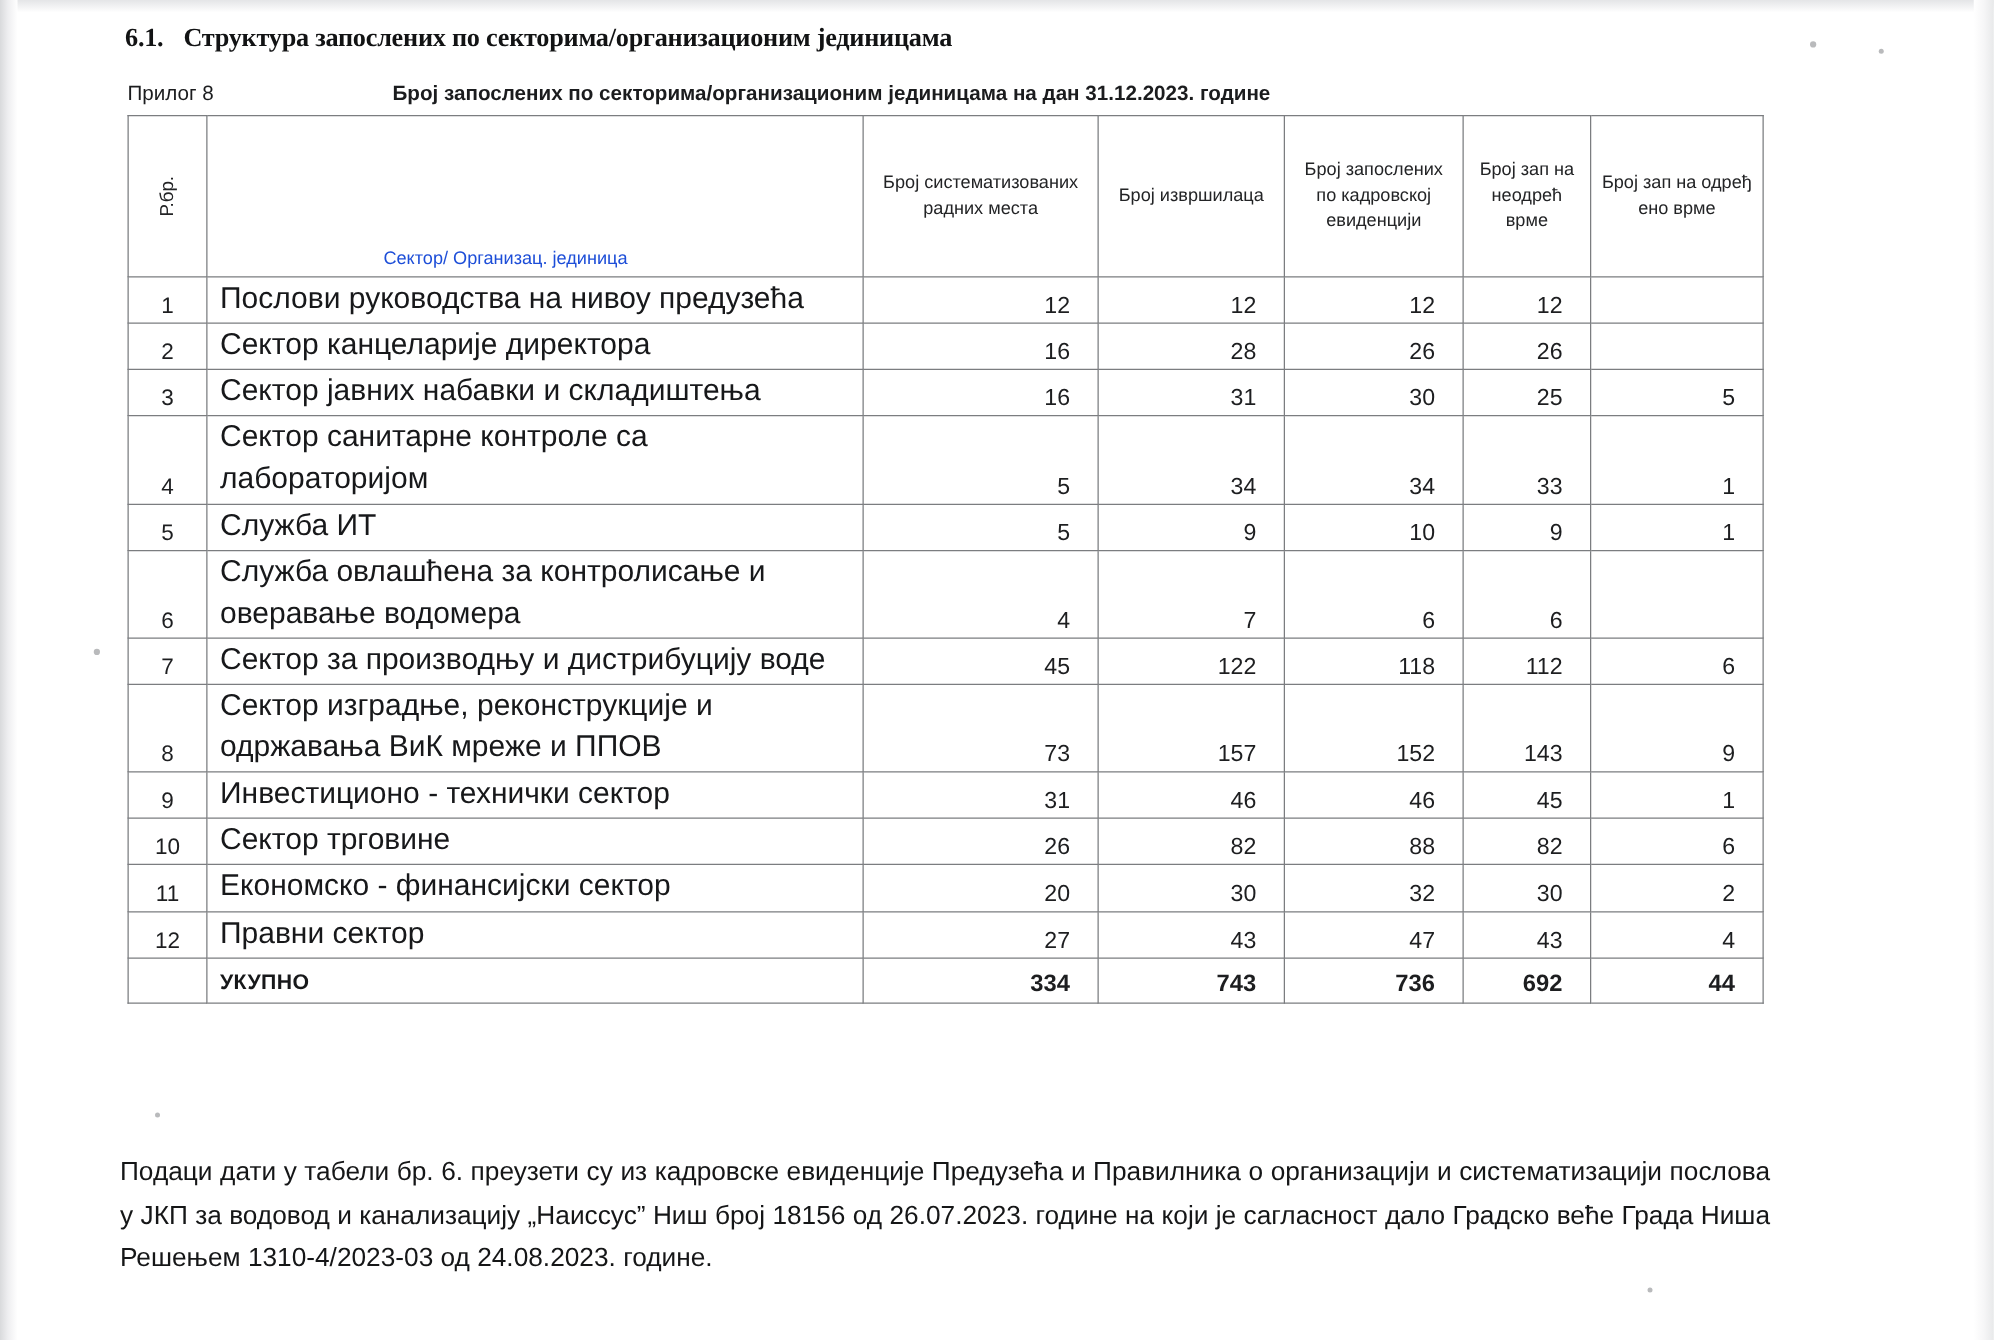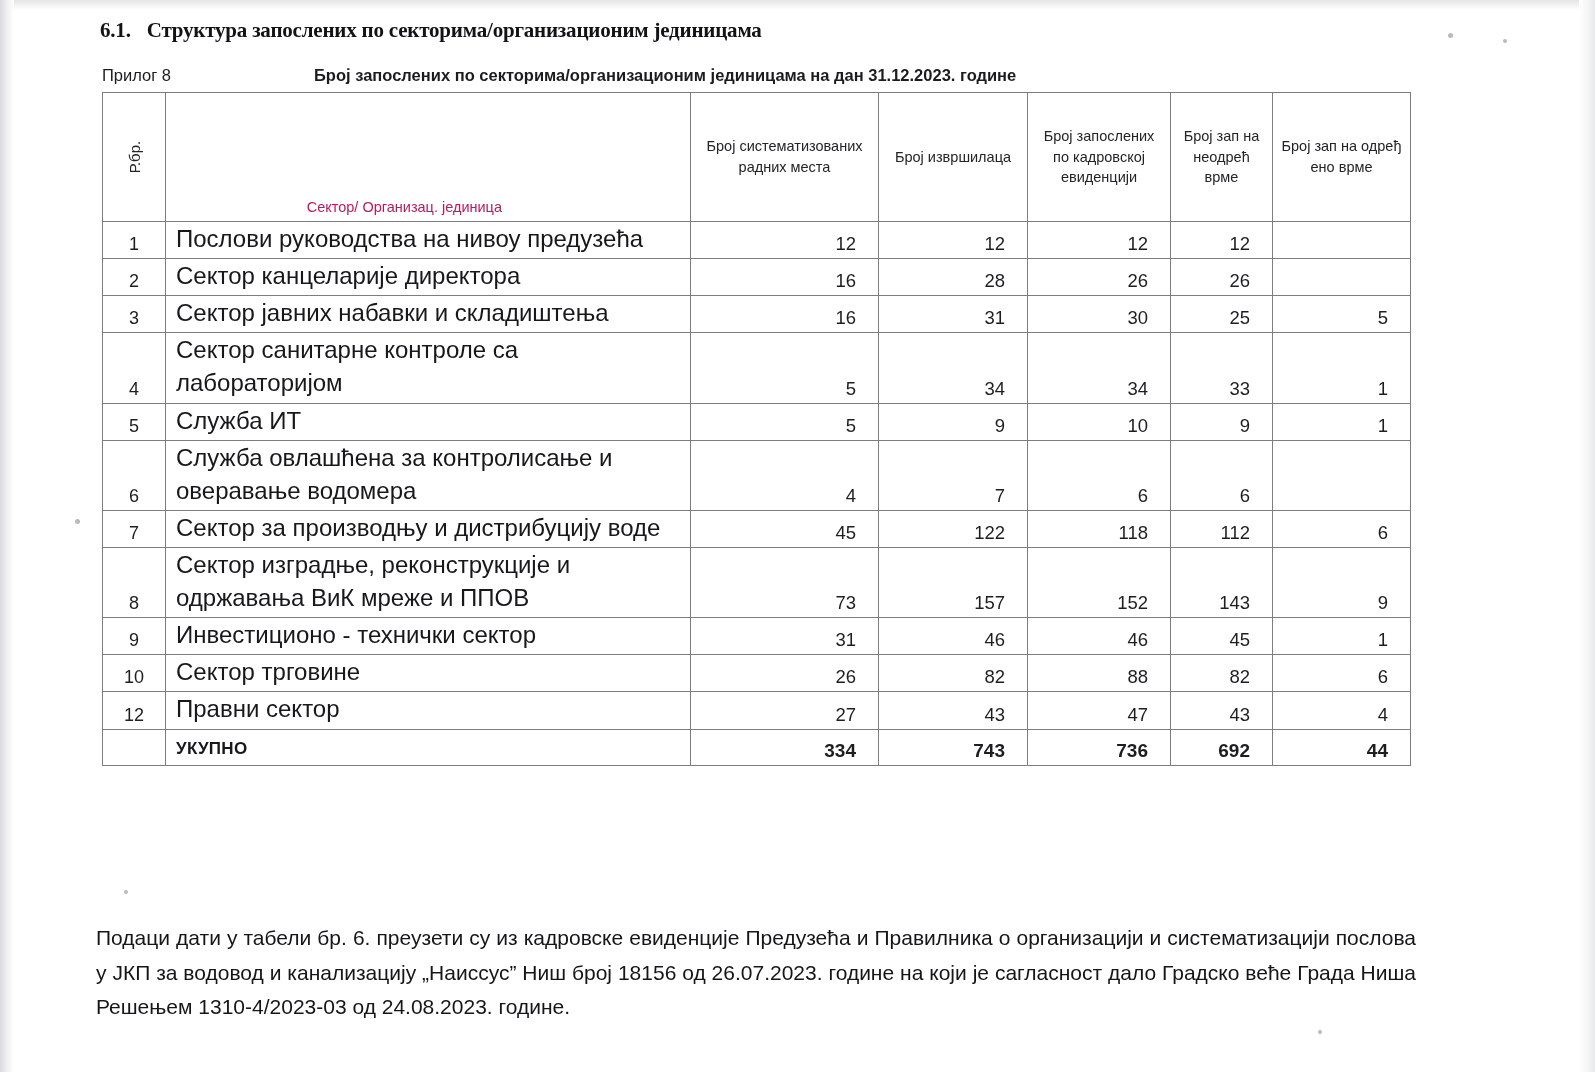--- a/index.html
+++ b/index.html
@@ -146,21 +146,21 @@
   .th-name {
     position: relative;
     height: 128px;
   }
   .th-name span {
     position: absolute;
     right: 188px;
     bottom: 6px;
     font-size: 14.5px;
     white-space: nowrap;
-    color: #be185d;
+    color: #1d4ed8;
   }
 
   
   tr.data-row { height: 34px; }
   tr.data-row.tall { height: 65px; }
   tr.total-row { height: 36px; }
 
   td.cell-num {
     text-align: center;
     font-size: 18px;
@@ -362,20 +362,29 @@
       <tr class="data-row">
         <td class="cell-num">10</td>
         <td class="cell-name"><span>Сектор трговине</span></td>
         <td class="cell-num-val">26</td>
         <td class="cell-num-val">82</td>
         <td class="cell-num-val">88</td>
         <td class="cell-num-val">82</td>
         <td class="cell-num-val">6</td>
       </tr>
       <tr class="data-row">
+        <td class="cell-num">11</td>
+        <td class="cell-name"><span>Економско - финансијски сектор</span></td>
+        <td class="cell-num-val">20</td>
+        <td class="cell-num-val">30</td>
+        <td class="cell-num-val">32</td>
+        <td class="cell-num-val">30</td>
+        <td class="cell-num-val">2</td>
+      </tr>
+      <tr class="data-row">
         <td class="cell-num">12</td>
         <td class="cell-name"><span>Правни сектор</span></td>
         <td class="cell-num-val">27</td>
         <td class="cell-num-val">43</td>
         <td class="cell-num-val">47</td>
         <td class="cell-num-val">43</td>
         <td class="cell-num-val">4</td>
       </tr>
       <tr class="total-row">
         <td class="cell-num"></td>

